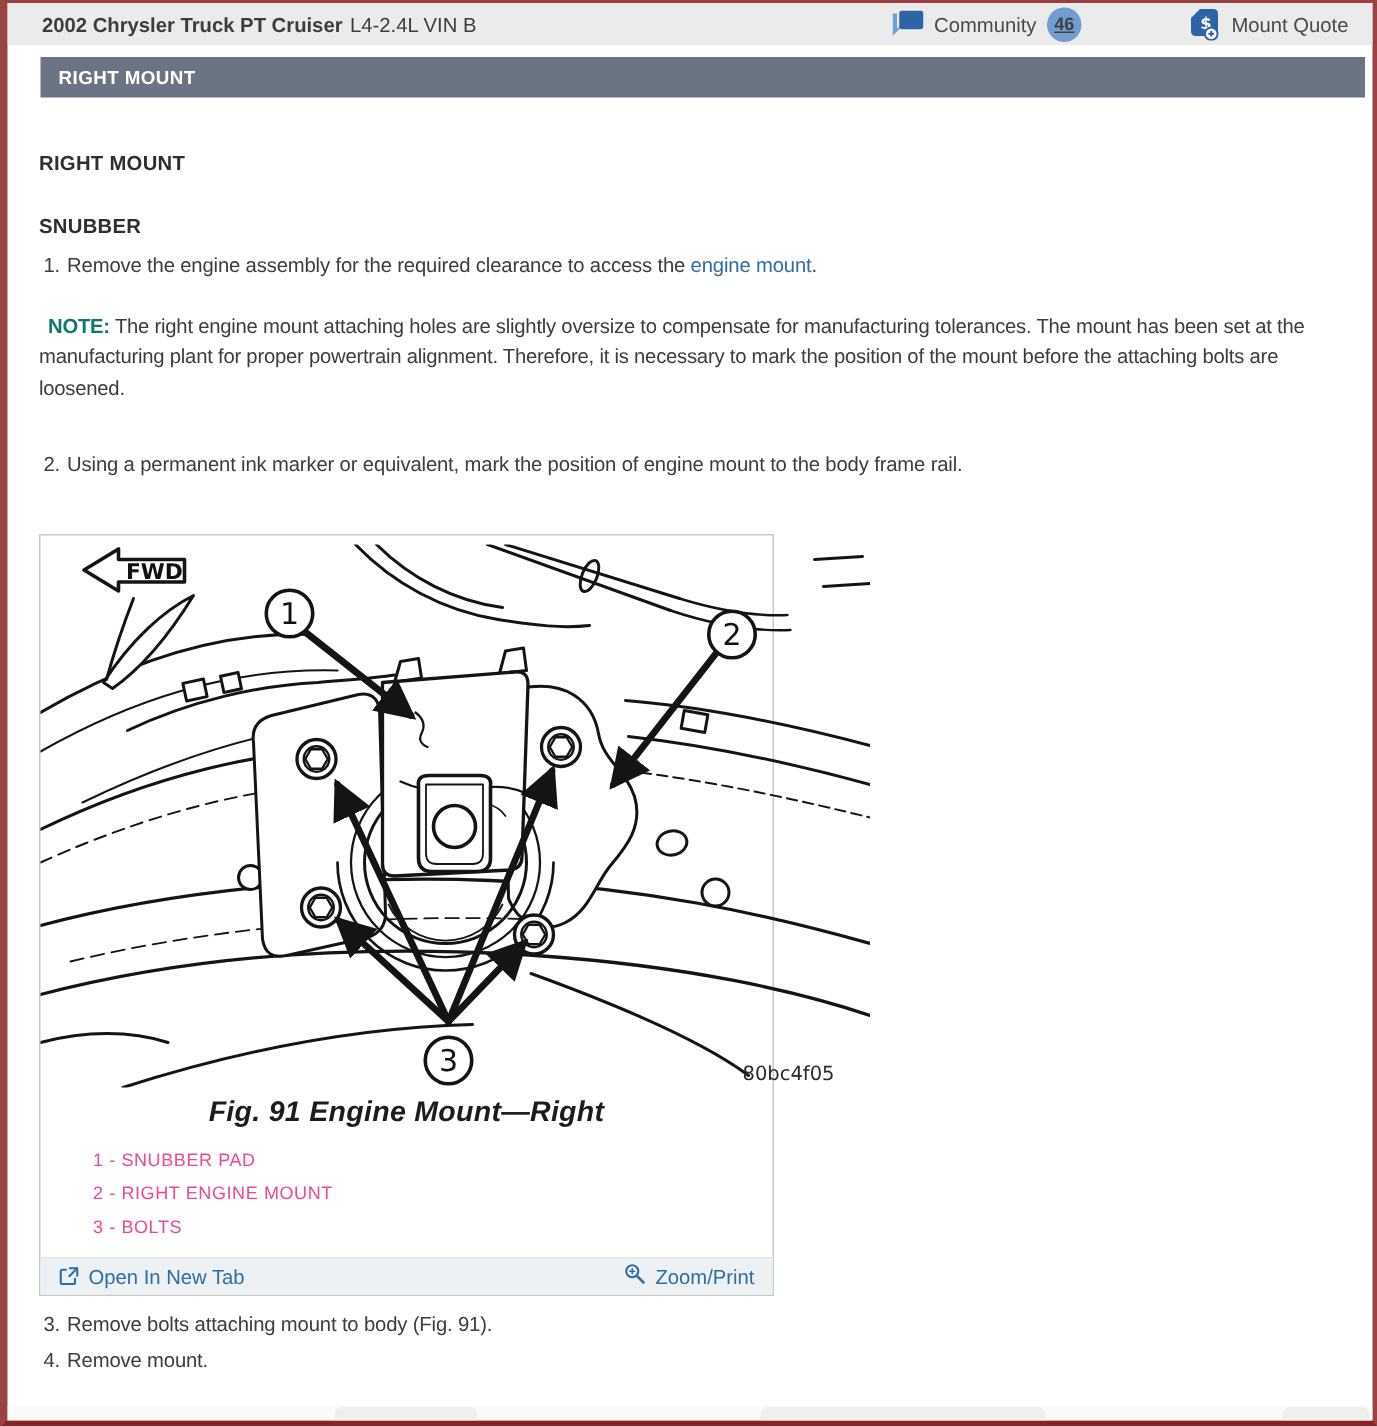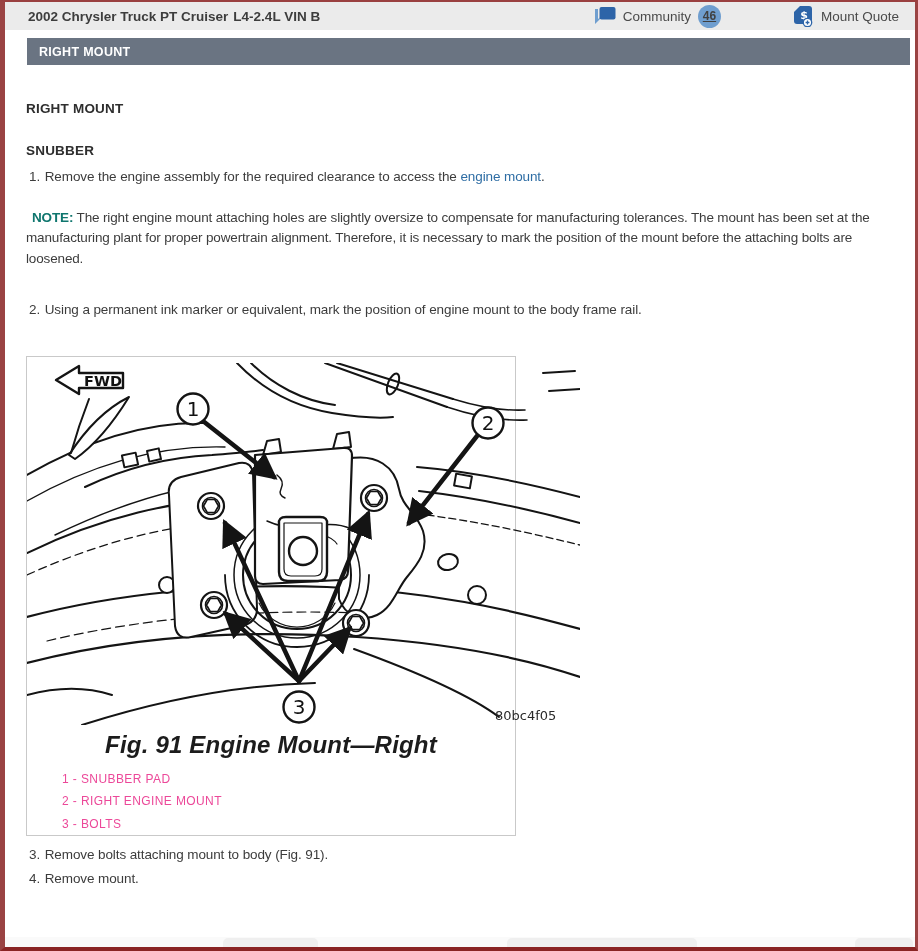--- a/index.html
+++ b/index.html
@@ -16,21 +16,21 @@
     overflow: hidden;
   }
   
   .topbar {
     height: 28px; background: #ebebeb;
     display: flex; justify-content: space-between; align-items: center;
     padding: 0 16px 0 23px;
     font-size: 13.5px; color: #3d3d3d;
   }
   .topbar .title b { font-weight: bold; }
-  .topbar .title span { margin-left: 5px; font-weight: bold; }
+  .topbar .title span { margin-left: 5px; font-weight: normal; }
   .actions { display: flex; align-items: center; gap: 30px; }
   .hbtn { display: flex; align-items: center; gap: 7px; color: #4a4a4a; cursor: pointer; margin-left: 43px; }
   .badge {
     width: 23px; height: 23px; border-radius: 50%;
     background: #6f9ecf; color: #404040; font-size: 12px; font-weight: bold;
     display: flex; align-items: center; justify-content: center; text-decoration: underline;
   }
   
   .section-bar {
     margin: 8px 5px 0 22px; height: 27px;
@@ -56,21 +56,21 @@
     margin-top: 35px; width: 490px;
     border: 1px solid #c9c9c9; background: #fff;
   }
   svg.drawing { display: block; margin: 6px auto 0; }
   .drawing text { font-family:"DejaVu Sans", sans-serif; fill:#111; }
   .drawing .fwd-label { font-size: 14.5px; font-weight: bold; }
   .drawing .callout-num { font-size: 20px; }
   .drawing .img-code { font-size: 13px; fill: #2a2a2a; }
   figcaption {
     margin-top: 6px; text-align: center;
-    font-size: 24px; font-weight: bold; font-style: italic;
+    font-size: 19px; font-weight: bold; font-style: italic;
     color: #1c1c1c; letter-spacing: .2px;
   }
   .legend { margin: 9px 0 0 35px; font-size: 12px; color: #ec4899; letter-spacing: .4px; line-height: 22.5px; }
   .figfooter {
     margin-top: 9px; height: 25px; background: #eef1f4; border-top: 1px solid #e2e5e9;
     display: flex; justify-content: space-between; align-items: center;
     padding: 0 12px; font-size: 13.5px;
   }
   .figfooter a { color: #2e6da4; text-decoration: none; display: flex; align-items: center; gap: 6px; cursor: pointer; }
   
@@ -231,20 +231,42 @@
       </svg>
 
       <figcaption>Fig. 91 Engine Mount—Right</figcaption>
 
       <div class="legend">
         <div>1 - SNUBBER PAD</div>
         <div>2 - RIGHT ENGINE MOUNT</div>
         <div>3 - BOLTS</div>
       </div>
 
+      <div class="figfooter">
+        <a href="#">
+          <svg width="14" height="14" viewBox="0 0 14 14">
+            <g stroke="#2e6da4" stroke-width="1.4" fill="none" stroke-linecap="round" stroke-linejoin="round">
+              <path d="M5,2.5 H2.5 a1,1 0 0 0 -1,1 V11 a1,1 0 0 0 1,1 H10 a1,1 0 0 0 1,-1 V8.5"></path>
+              <path d="M7.5,1.5 h5 v5"></path>
+              <path d="M12.2,1.8 L7.2,6.8"></path>
+            </g>
+          </svg>
+          <span>Open In New Tab</span>
+        </a>
+        <a href="#">
+          <svg width="15" height="15" viewBox="0 0 15 15" style="margin-bottom:4px">
+            <g stroke="#2e6da4" fill="none" stroke-linecap="round">
+              <circle cx="5.5" cy="5.5" r="4" stroke-width="1.4"></circle>
+              <path d="M5.5,3.9 v3.2 M3.9,5.5 h3.2" stroke-width="1.1"></path>
+              <path d="M8.6,8.6 L13,13" stroke-width="1.7"></path>
+            </g>
+          </svg>
+          <span>Zoom/Print</span>
+        </a>
+      </div>
     </figure>
 
     <p class="step s3">
       <span class="num">3.</span>
       <span>Remove bolts attaching mount to body (Fig. 91).</span>
     </p>
     <p class="step s4">
       <span class="num">4.</span>
       <span>Remove mount.</span>
     </p>

